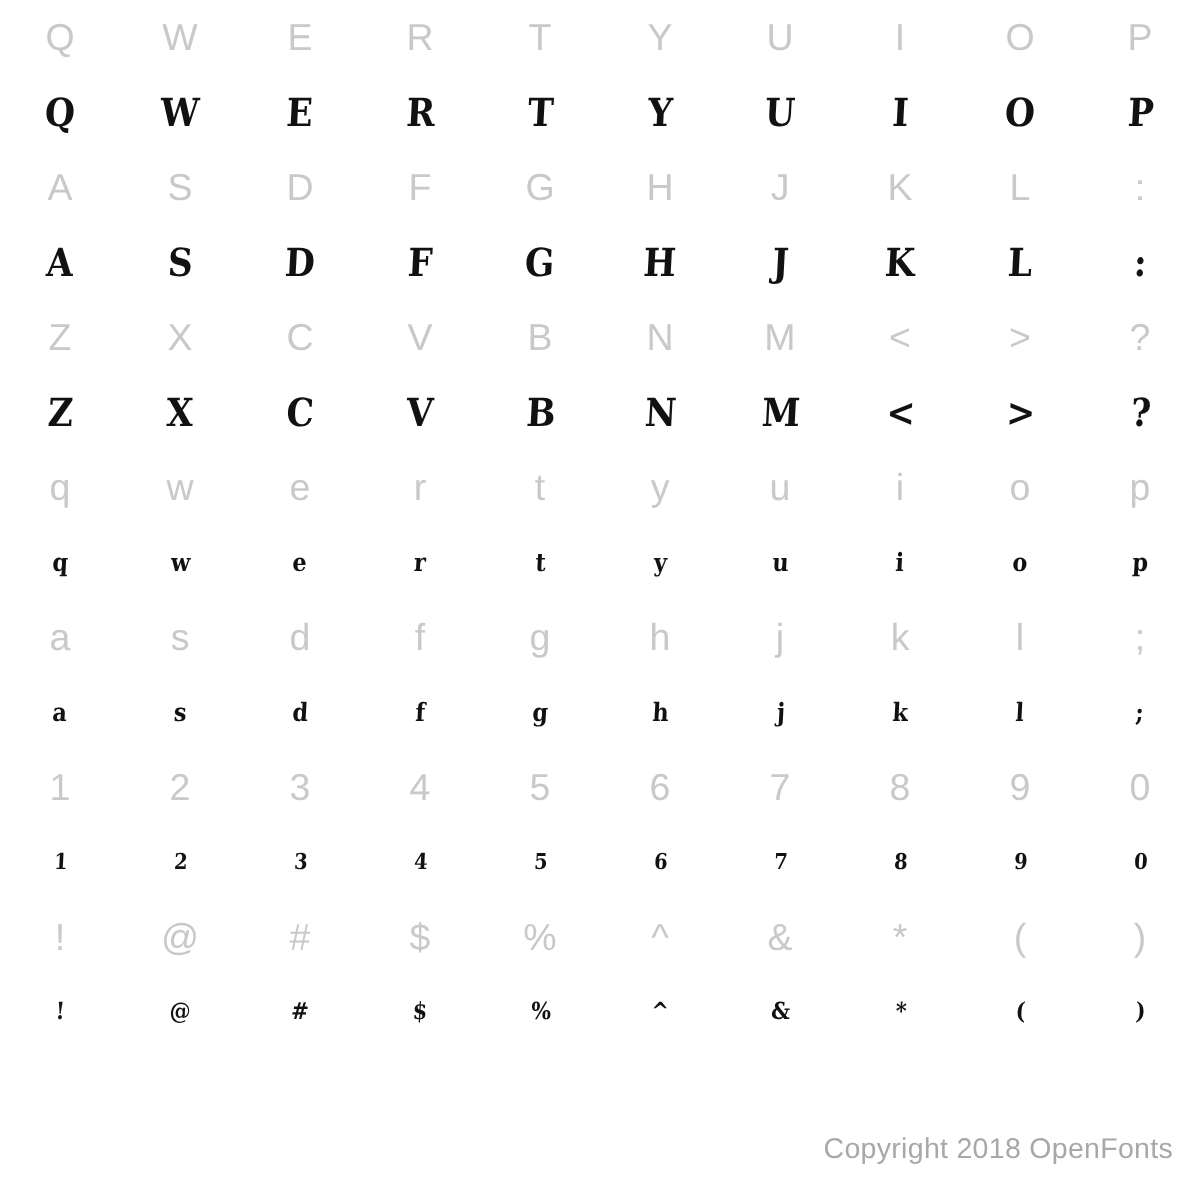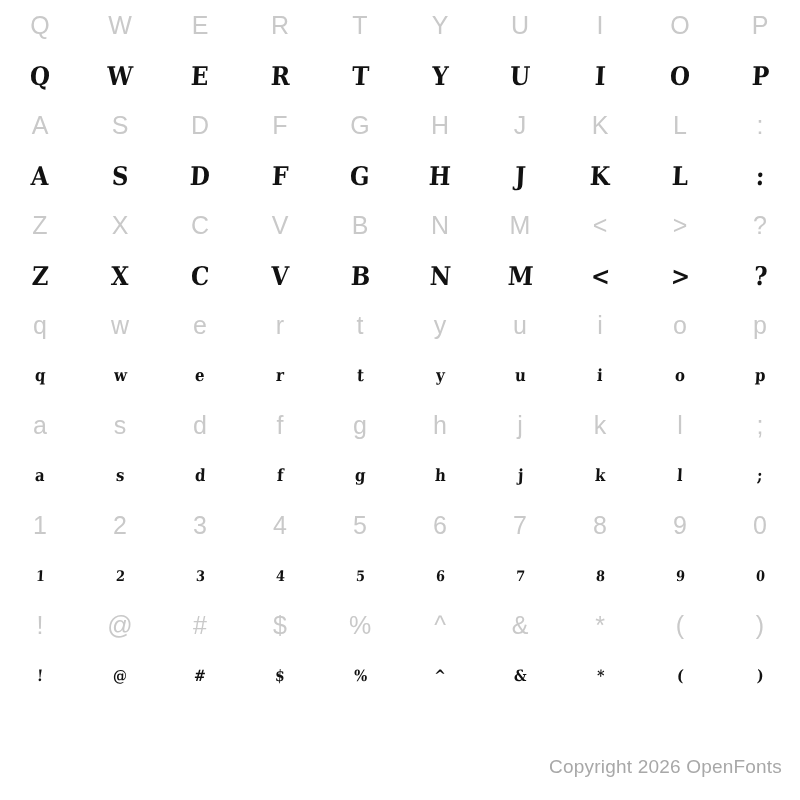--- a/index.html
+++ b/index.html
@@ -333,14 +333,14 @@
       <div class="cell" style="color: rgb(17, 17, 17); font-family: &quot;DejaVu Serif&quot;, serif; font-weight: 700; font-size: 14px;">
         <span class="glyph-skew">*</span>
       </div>
       <div class="cell" style="color: rgb(17, 17, 17); font-family: &quot;DejaVu Serif&quot;, serif; font-weight: 700; font-size: 14px;">
         <span class="glyph-skew">(</span>
       </div>
       <div class="cell" style="color: rgb(17, 17, 17); font-family: &quot;DejaVu Serif&quot;, serif; font-weight: 700; font-size: 14px;">
         <span class="glyph-skew">)</span>
       </div>
     </div>
-  <div class="footer">Copyright 2026 OpenFonts</div>
+  <div class="footer">Copyright 2018 OpenFonts</div>
 </div>
 
 </body></html>

